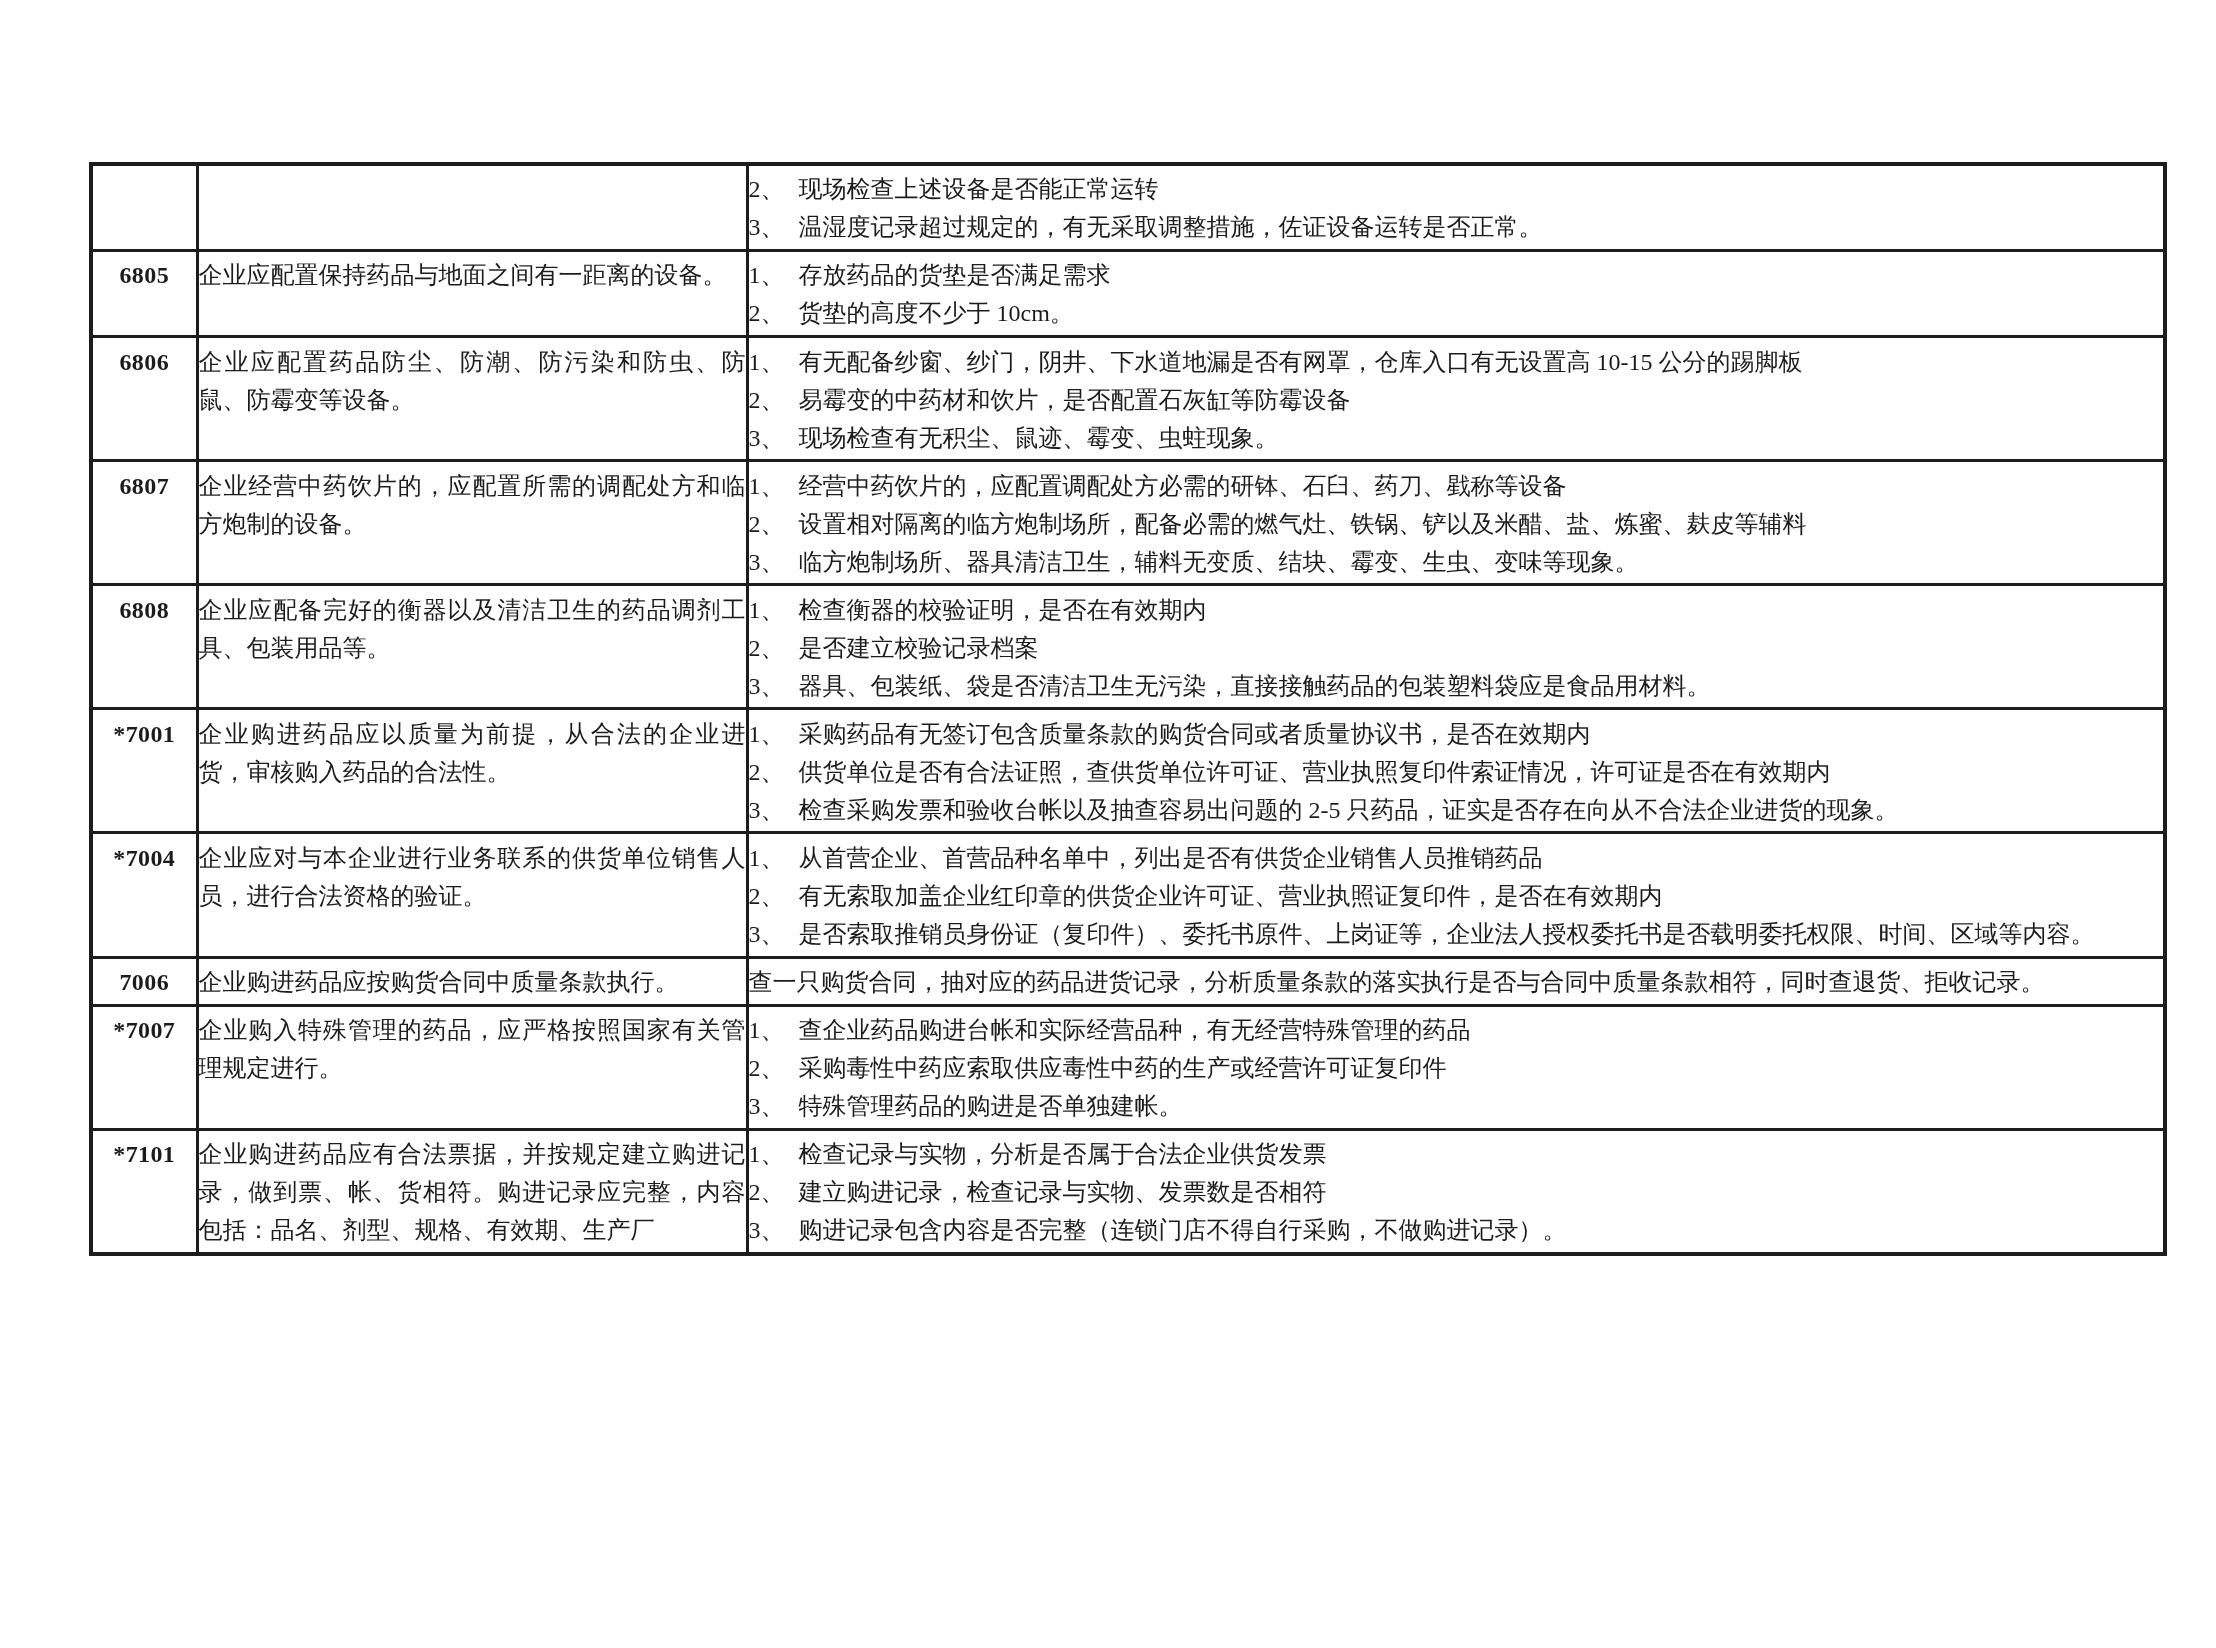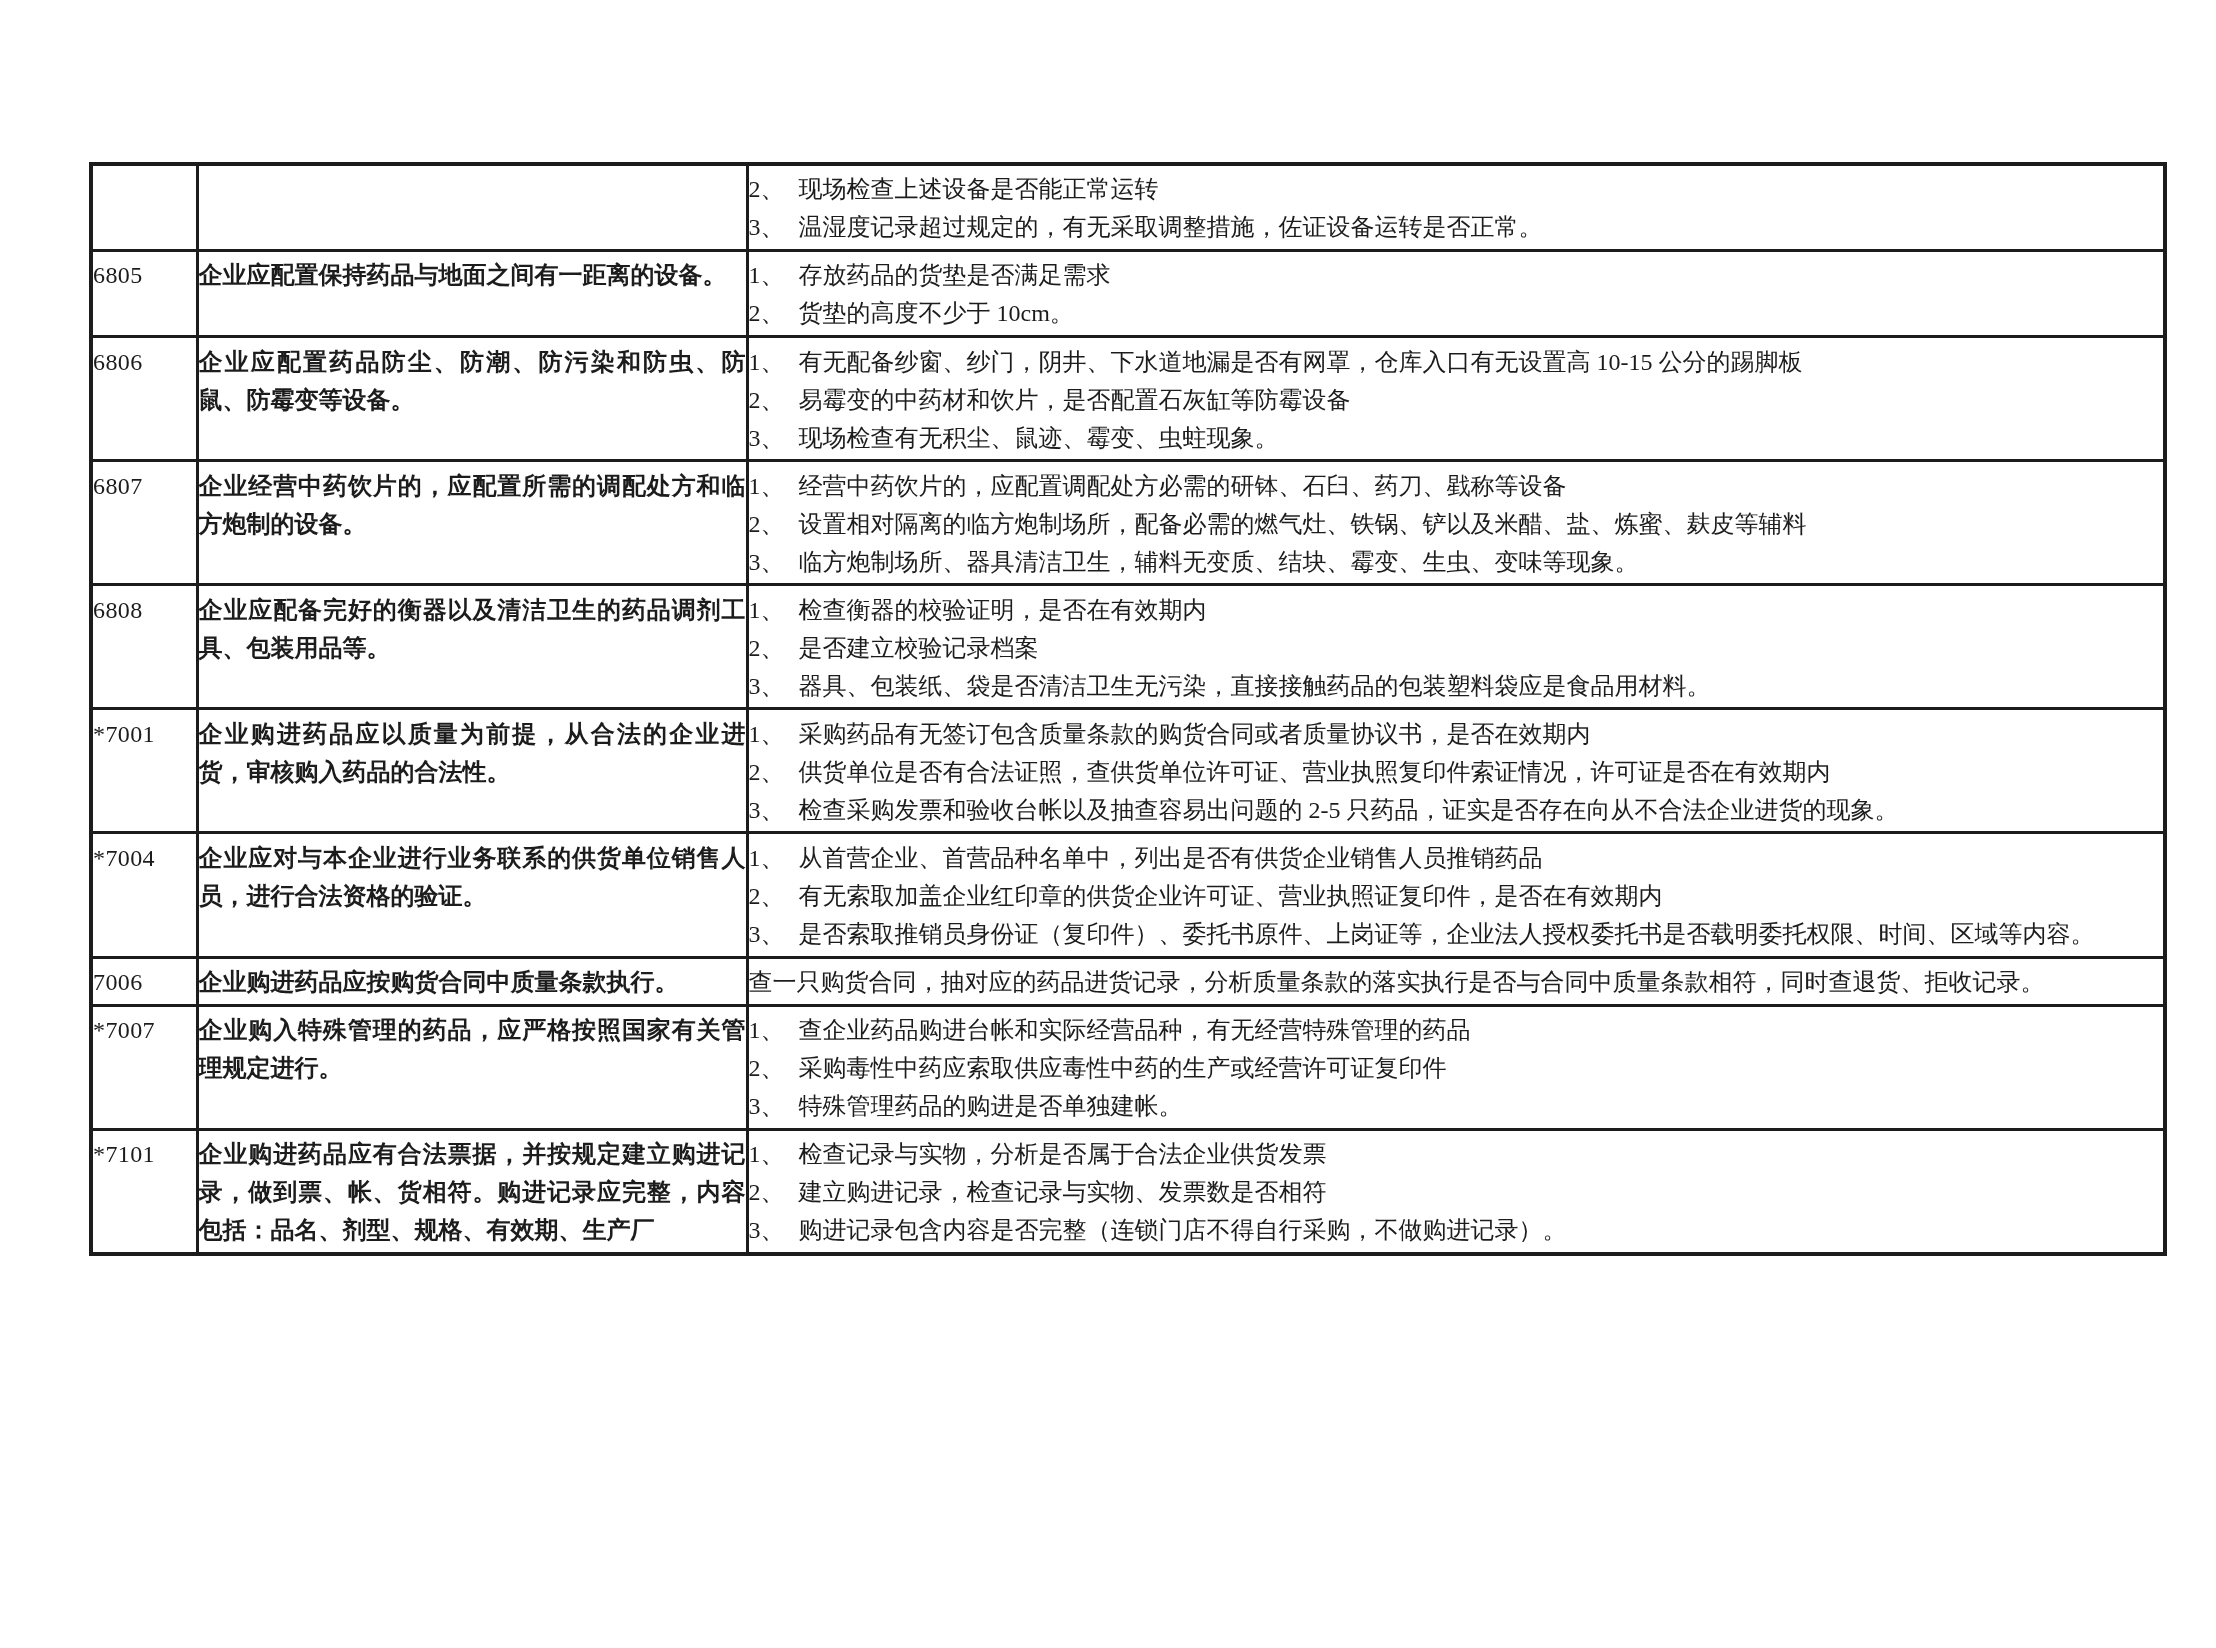--- a/index.html
+++ b/index.html
@@ -25,31 +25,31 @@
   table.checklist td{
     border:3.1px solid #1c1c1c;
     vertical-align:top;
     font-size:24px;
     line-height:38px;
     padding:4.4px 0 2.7px 0;
     overflow:hidden;
   }
   table.checklist{border:4px solid #1c1c1c;}
   td.code{
-    text-align:left;
+    text-align:center;
     font-family:"Liberation Serif","DejaVu Serif",serif;
     letter-spacing:0.4px;
     white-space:nowrap;
+    font-weight:bold;
   }
   td.desc{
     padding-left:17px;
     padding-right:12.4px;
     text-align:justify;
     text-justify:inter-character;
-    font-weight:bold;
   }
   td.items{
     padding-left:12.4px;
     padding-right:10.6px;
   }
   .item{display:flex;align-items:flex-start;}
   .item .num{flex:0 0 50px;white-space:nowrap;}
   .item .txt{flex:1 1 auto;}
 </style>
 </head>

